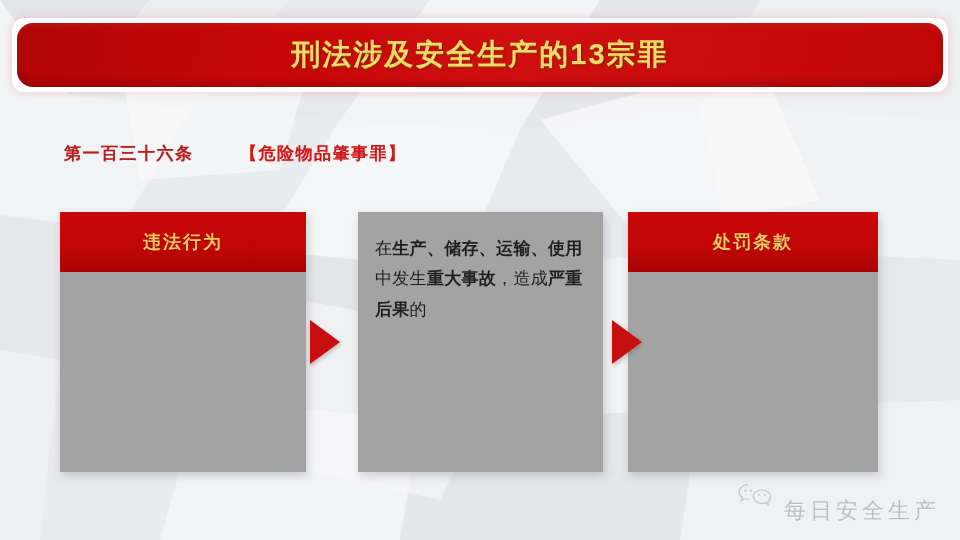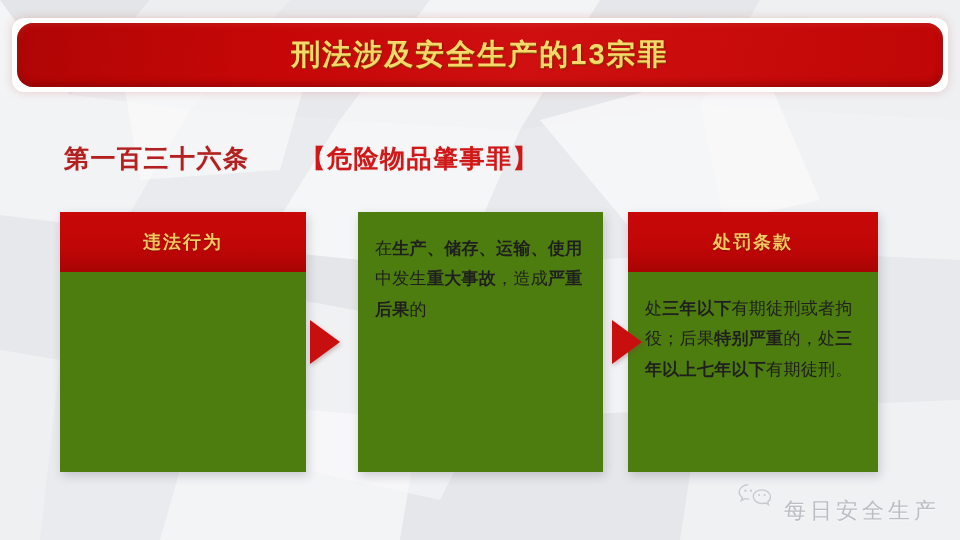--- a/index.html
+++ b/index.html
@@ -34,33 +34,33 @@
   .title-text {
     font-size:29px; font-weight:bold; letter-spacing:2px;
     color:#f6d96a;
     text-shadow:0 1px 0 #8a5a00, 1px 1px 2px rgba(80,20,0,.5);
     white-space:nowrap;
   }
 
   
   .subtitle {
     position:absolute; left:64px; top:142px; z-index:3;
-    font-size:25px; font-weight:bold; letter-spacing:1.5px;
+    font-size:17px; font-weight:bold; letter-spacing:1.5px;
     color:#c62222;
     white-space:nowrap;
     text-shadow:0 0 1px rgba(190,30,30,.35);
   }
   .subtitle .sub-a { color:#b32020; }
   .subtitle .sub-gap { display:inline-block; width:34px; }
   .subtitle .sub-b { color:#d01818; }
 
   
   .card {
     position:absolute; top:212px; z-index:3;
-    background:#4d7c0f;
+    background:#a3a3a3;
     box-shadow:2px 4px 9px rgba(110,110,125,.30);
   }
   .card-1 { left:60px;  width:246px; height:260px; }
   .card-2 { left:358px; width:245px; height:260px; }
   .card-3 { left:628px; width:250px; height:260px; }
 
   .card-head {
     height:60px;
     background:linear-gradient(180deg,#c90808 0%,#c00606 60%,#a80404 100%);
     display:flex; align-items:center; justify-content:center;
@@ -165,21 +165,20 @@
 </div>
 
 <div class="card card-2">
   <div class="card-body"><span class="n">在</span><span class="b">生产、储存、运输、使用</span><span class="n">中发生</span><span class="b">重大事故</span><span class="n">，造成</span><span class="b">严重后果</span><span class="n">的</span></div>
 </div>
 
 <div class="card card-3">
   <div class="card-head">
     <span class="card-head-text">处罚条款</span>
   </div>
-  <div class="card-body"><span class="n">处</span><span class="b">三年以下</span><span class="n">有期徒刑或者拘役；后果</span><span class="b">特别严重</span><span class="n">的，处</span><span class="b">三年以上七年以下</span><span class="n">有期徒刑。</span></div>
 </div>
 
 <div class="arrow arrow-1"></div>
 <div class="arrow arrow-2"></div>
 
 <div class="watermark">
   <span class="wm-icon">
     <svg viewBox="0 0 46 34" width="36" height="28">
       <g fill="none" stroke="#aeb4bb" stroke-width="1.8">
         <path d="M13 4C6.5 4 1.5 8.2 1.5 13.2c0 2.8 1.6 5.3 4.1 7L4.2 24l4.4-2.3c1.4.4 2.9.6 4.4.6

